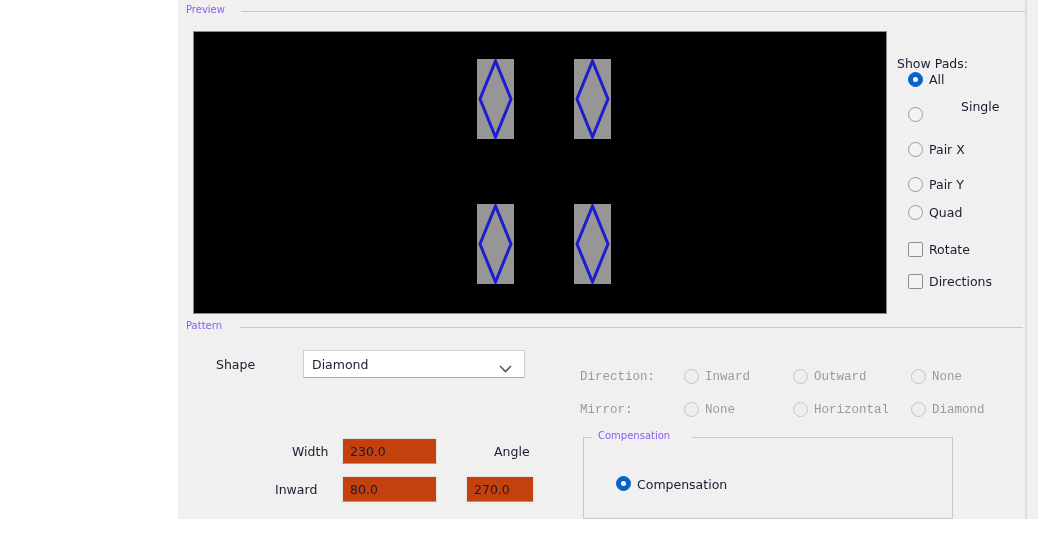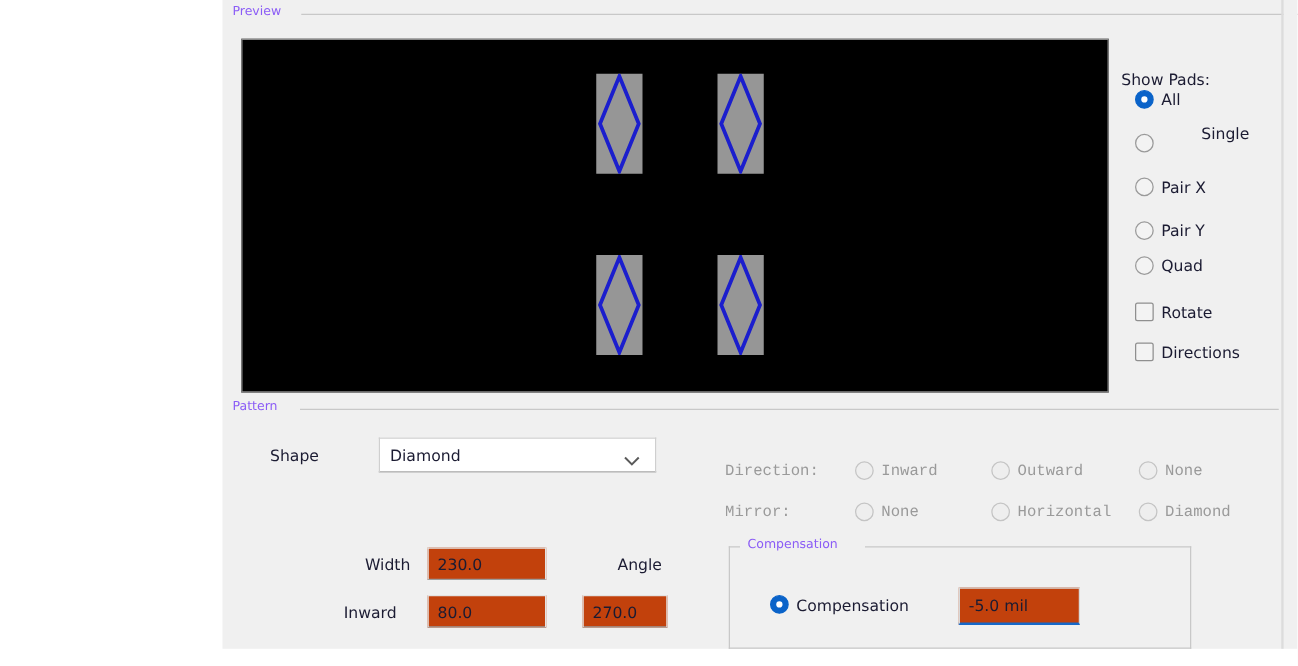--- a/index.html
+++ b/index.html
@@ -194,18 +194,17 @@
 
   <div style="position:absolute; left:583px; top:437px; width:370px; height:82px;
               border:1px solid #c8c8c8; border-top:none; background:transparent;"></div>
   <div class="group-line" style="left:583px; top:437px; width:9px;"></div>
   <div class="group-line" style="left:692px; top:437px; width:261px;"></div>
   <div class="group-title" style="left:594px; top:430px;">Compensation</div>
 
   <div class="radio checked" style="left:616px; top:476px;"></div>
   <div class="lbl" style="left:637px; top:477px;">Compensation</div>
 
-  <div class="field focused" style="left:767px; top:470px; width:97px; height:30px;">-5.0 mil</div>
 
   <div class="divider-v"></div>
   <div class="right-gutter"></div>
 
 </div>
 
 </body></html>

